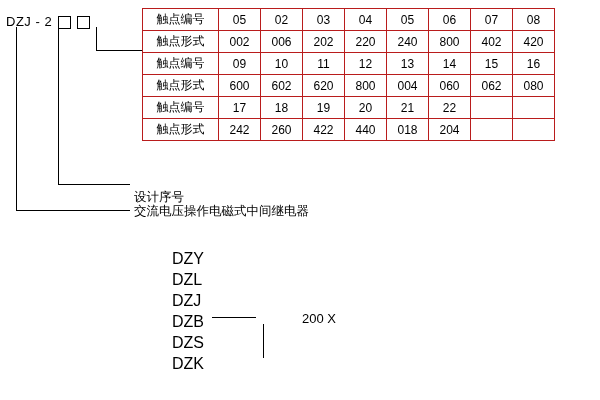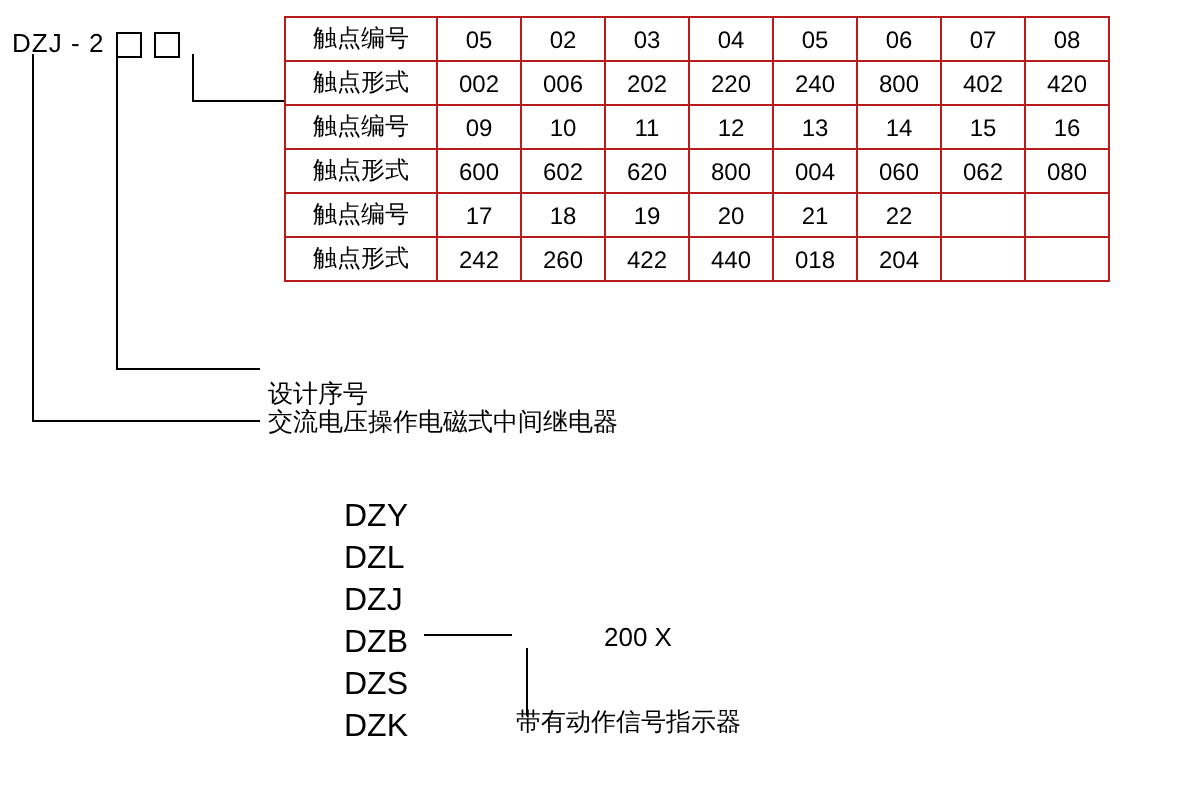--- a/index.html
+++ b/index.html
@@ -204,15 +204,14 @@
     <div>DZJ</div>
     <div>DZB</div>
     <div>DZS</div>
     <div>DZK</div>
   </div>
 
   <div class="hline" style="left:212px; top:317px; width:44px;"></div>
   <div class="series-suffix">200  X</div>
 
   <div class="vline" style="left:263px; top:324px; height:34px;"></div>
-  <div class="series-note">带有动作信号指示器</div>
 
 </div>
 
 </body></html>

